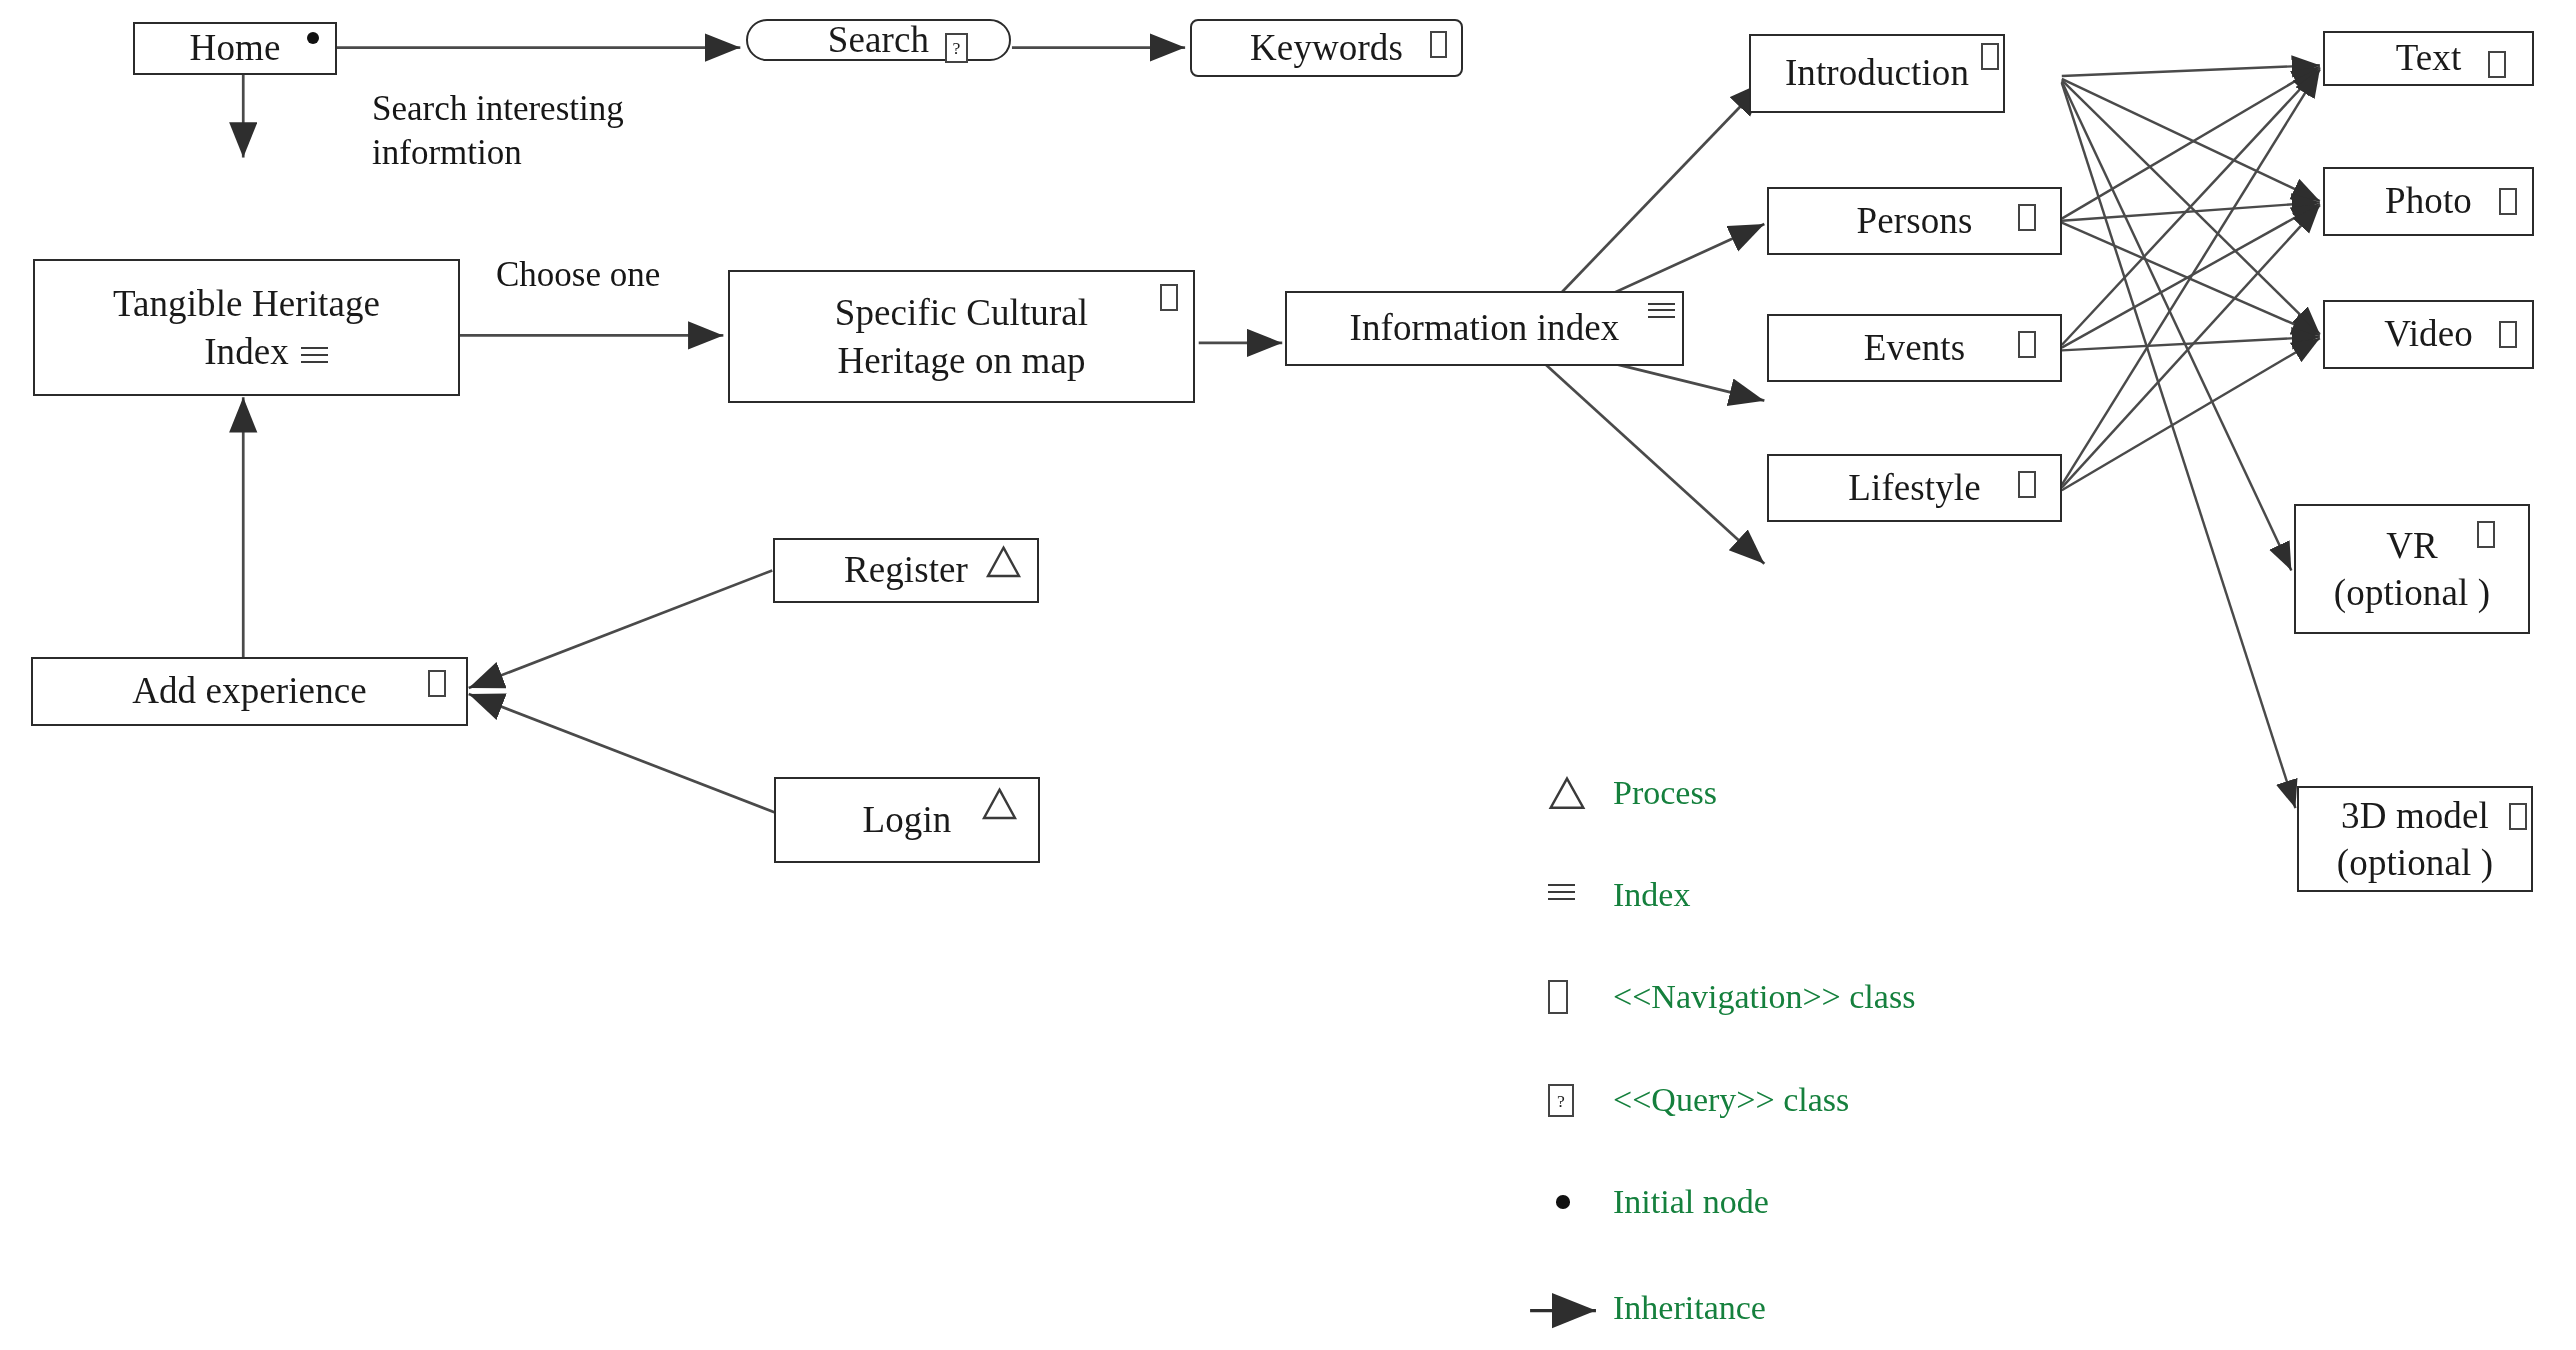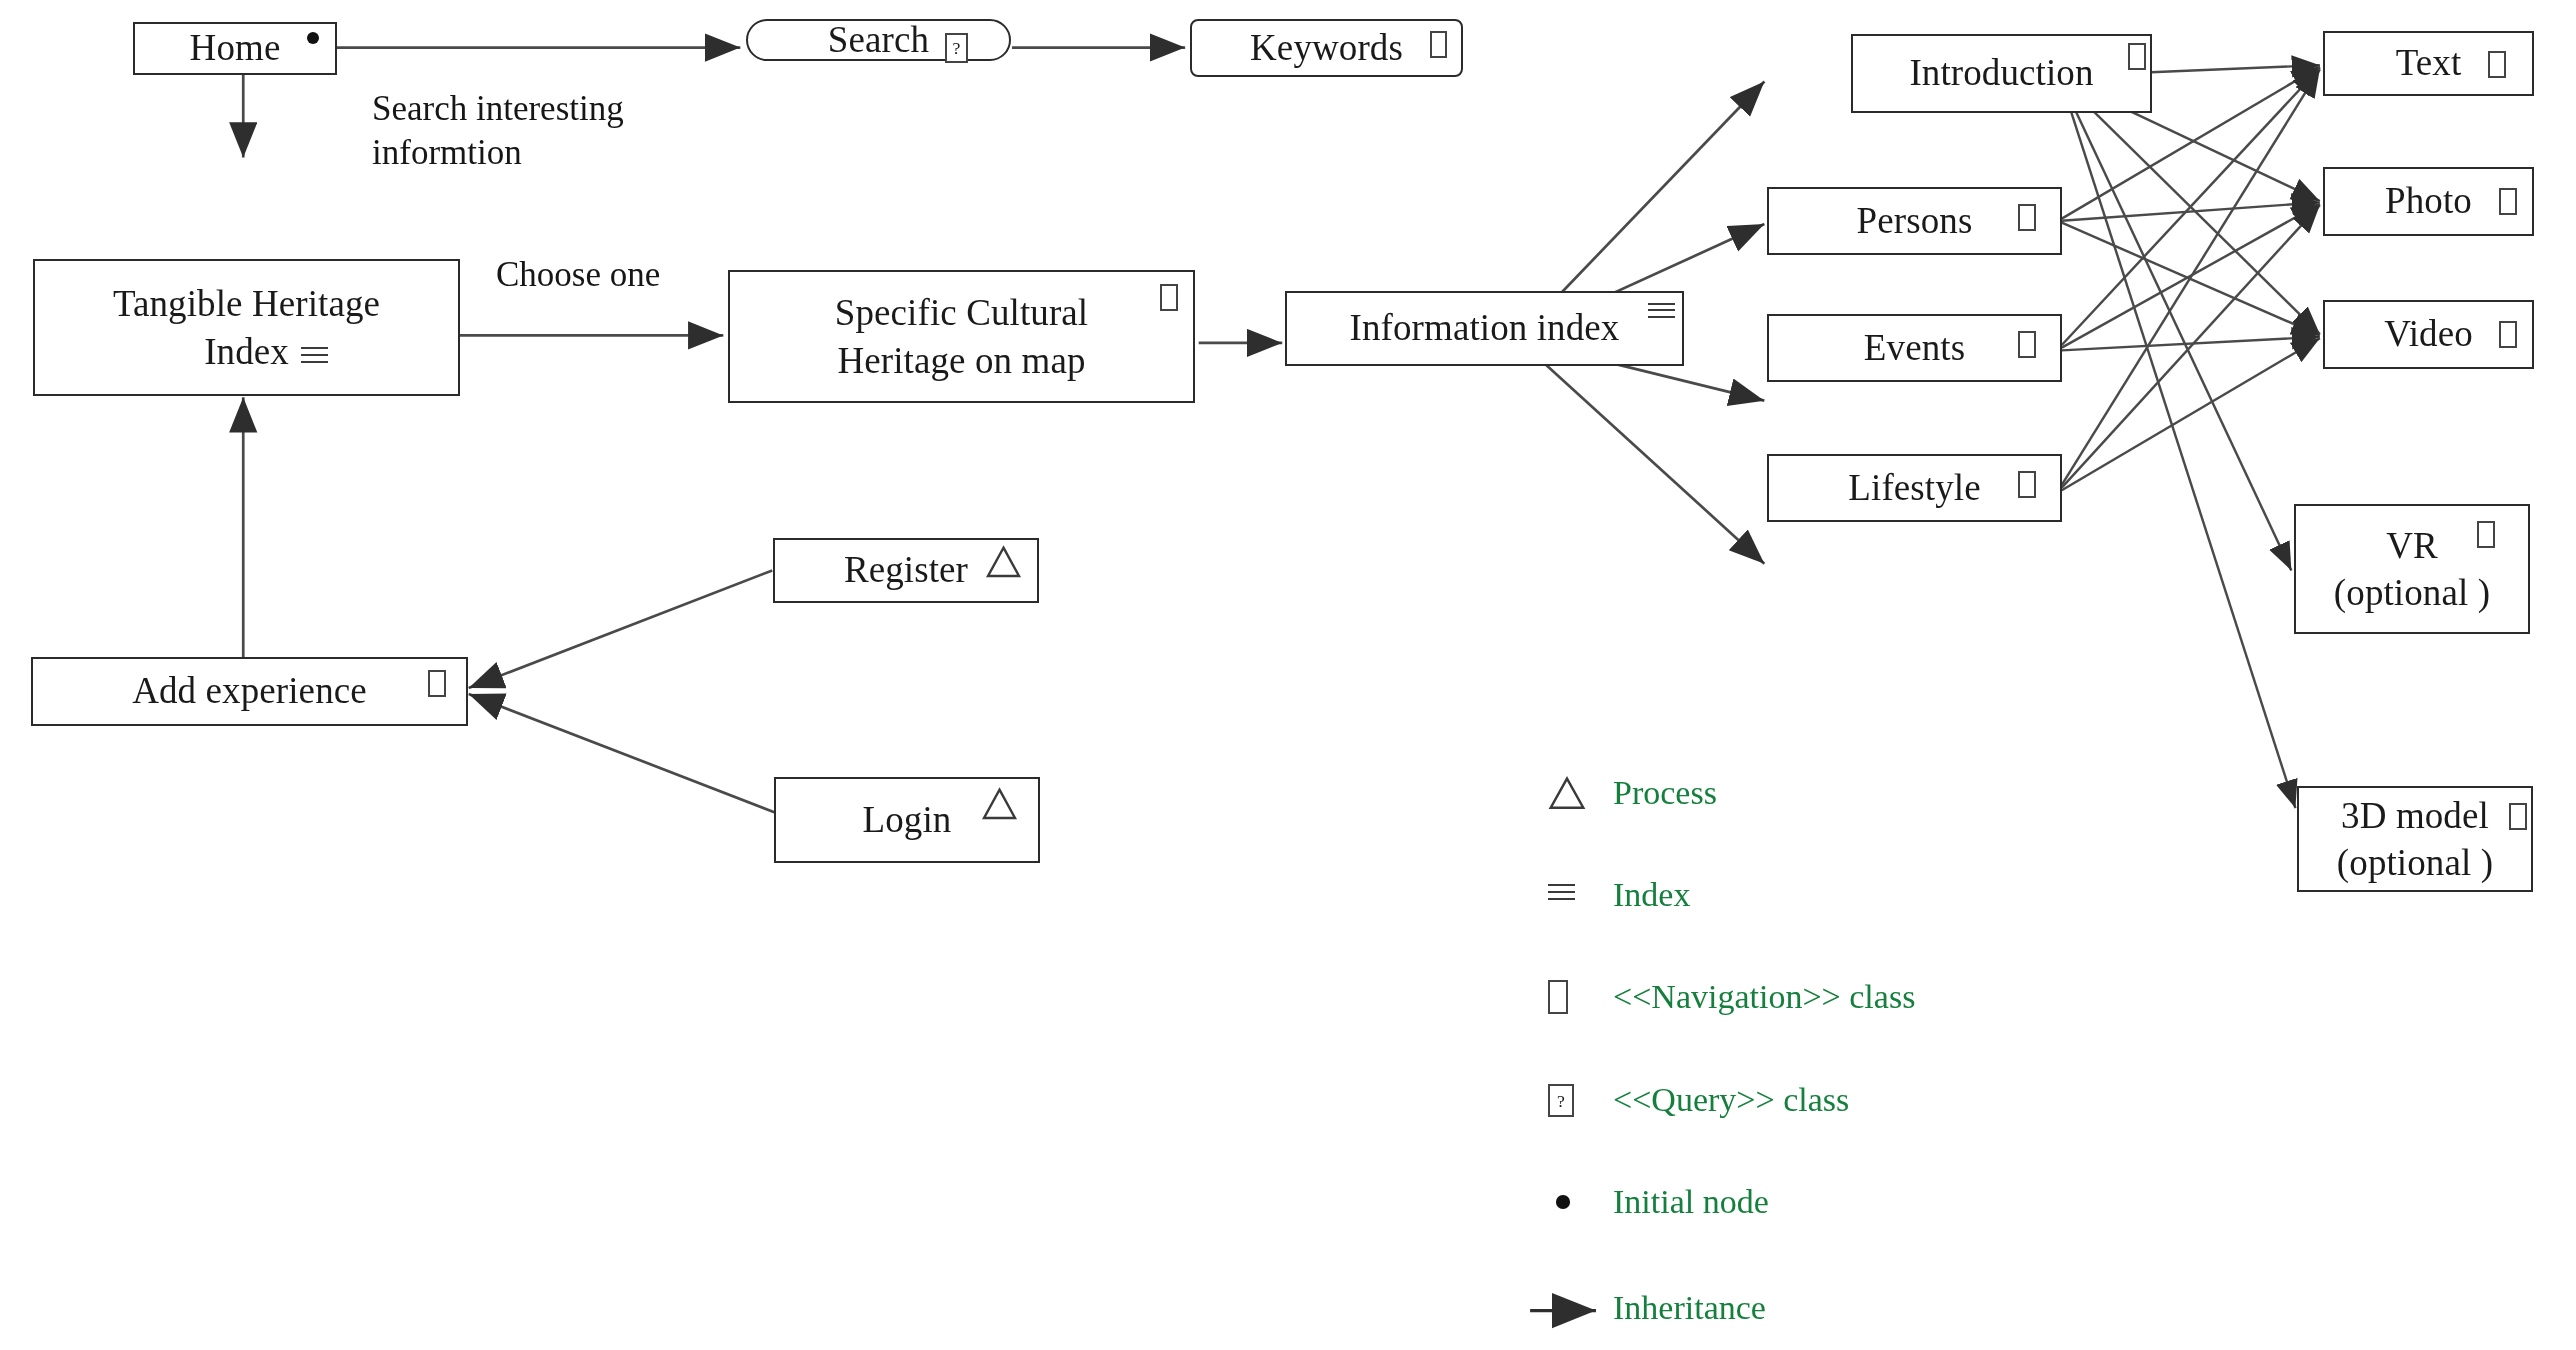--- a/index.html
+++ b/index.html
@@ -143,41 +143,41 @@
     </svg>
   </div>
 
   <div class="node" style="left:774px;top:777px;width:266px;height:86px;">
     <span class="label">Login</span>
     <svg class="tri" style="right:20.4px;top:8.1px;width:37px;height:35px;" viewBox="0 0 54 52">
       <path d="M27,4 L50,46 L4,46 Z" fill="none" stroke="#3a3a3a" stroke-width="3.6"></path>
     </svg>
   </div>
 
-  <div class="node" style="left:1851px;top:34px;width:301px;height:79px;">
+  <div class="node" style="left:1749px;top:34px;width:256px;height:79px;">
     <span class="label">Introduction</span>
     <span class="mark mark-nav" style="right:4.1px;top:6.8px;"></span>
   </div>
 
   <div class="node" style="left:1767px;top:187px;width:295px;height:68px;">
     <span class="label">Persons</span>
     <span class="mark mark-nav" style="right:24.4px;top:15px;"></span>
   </div>
 
   <div class="node" style="left:1767px;top:314px;width:295px;height:68px;">
     <span class="label">Events</span>
     <span class="mark mark-nav" style="right:24.4px;top:15px;"></span>
   </div>
 
   <div class="node" style="left:1767px;top:454px;width:295px;height:68px;">
     <span class="label">Lifestyle</span>
     <span class="mark mark-nav" style="right:24.4px;top:15px;"></span>
   </div>
 
-  <div class="node" style="left:2323px;top:31px;width:211px;height:65px;">
+  <div class="node" style="left:2323px;top:31px;width:211px;height:55px;">
     <span class="label">Text</span>
     <span class="mark mark-nav" style="right:26px;top:17.7px;"></span>
   </div>
 
   <div class="node" style="left:2323px;top:167px;width:211px;height:69px;">
     <span class="label">Photo</span>
     <span class="mark mark-nav" style="right:15px;top:19px;"></span>
   </div>
 
   <div class="node" style="left:2323px;top:300px;width:211px;height:69px;">

